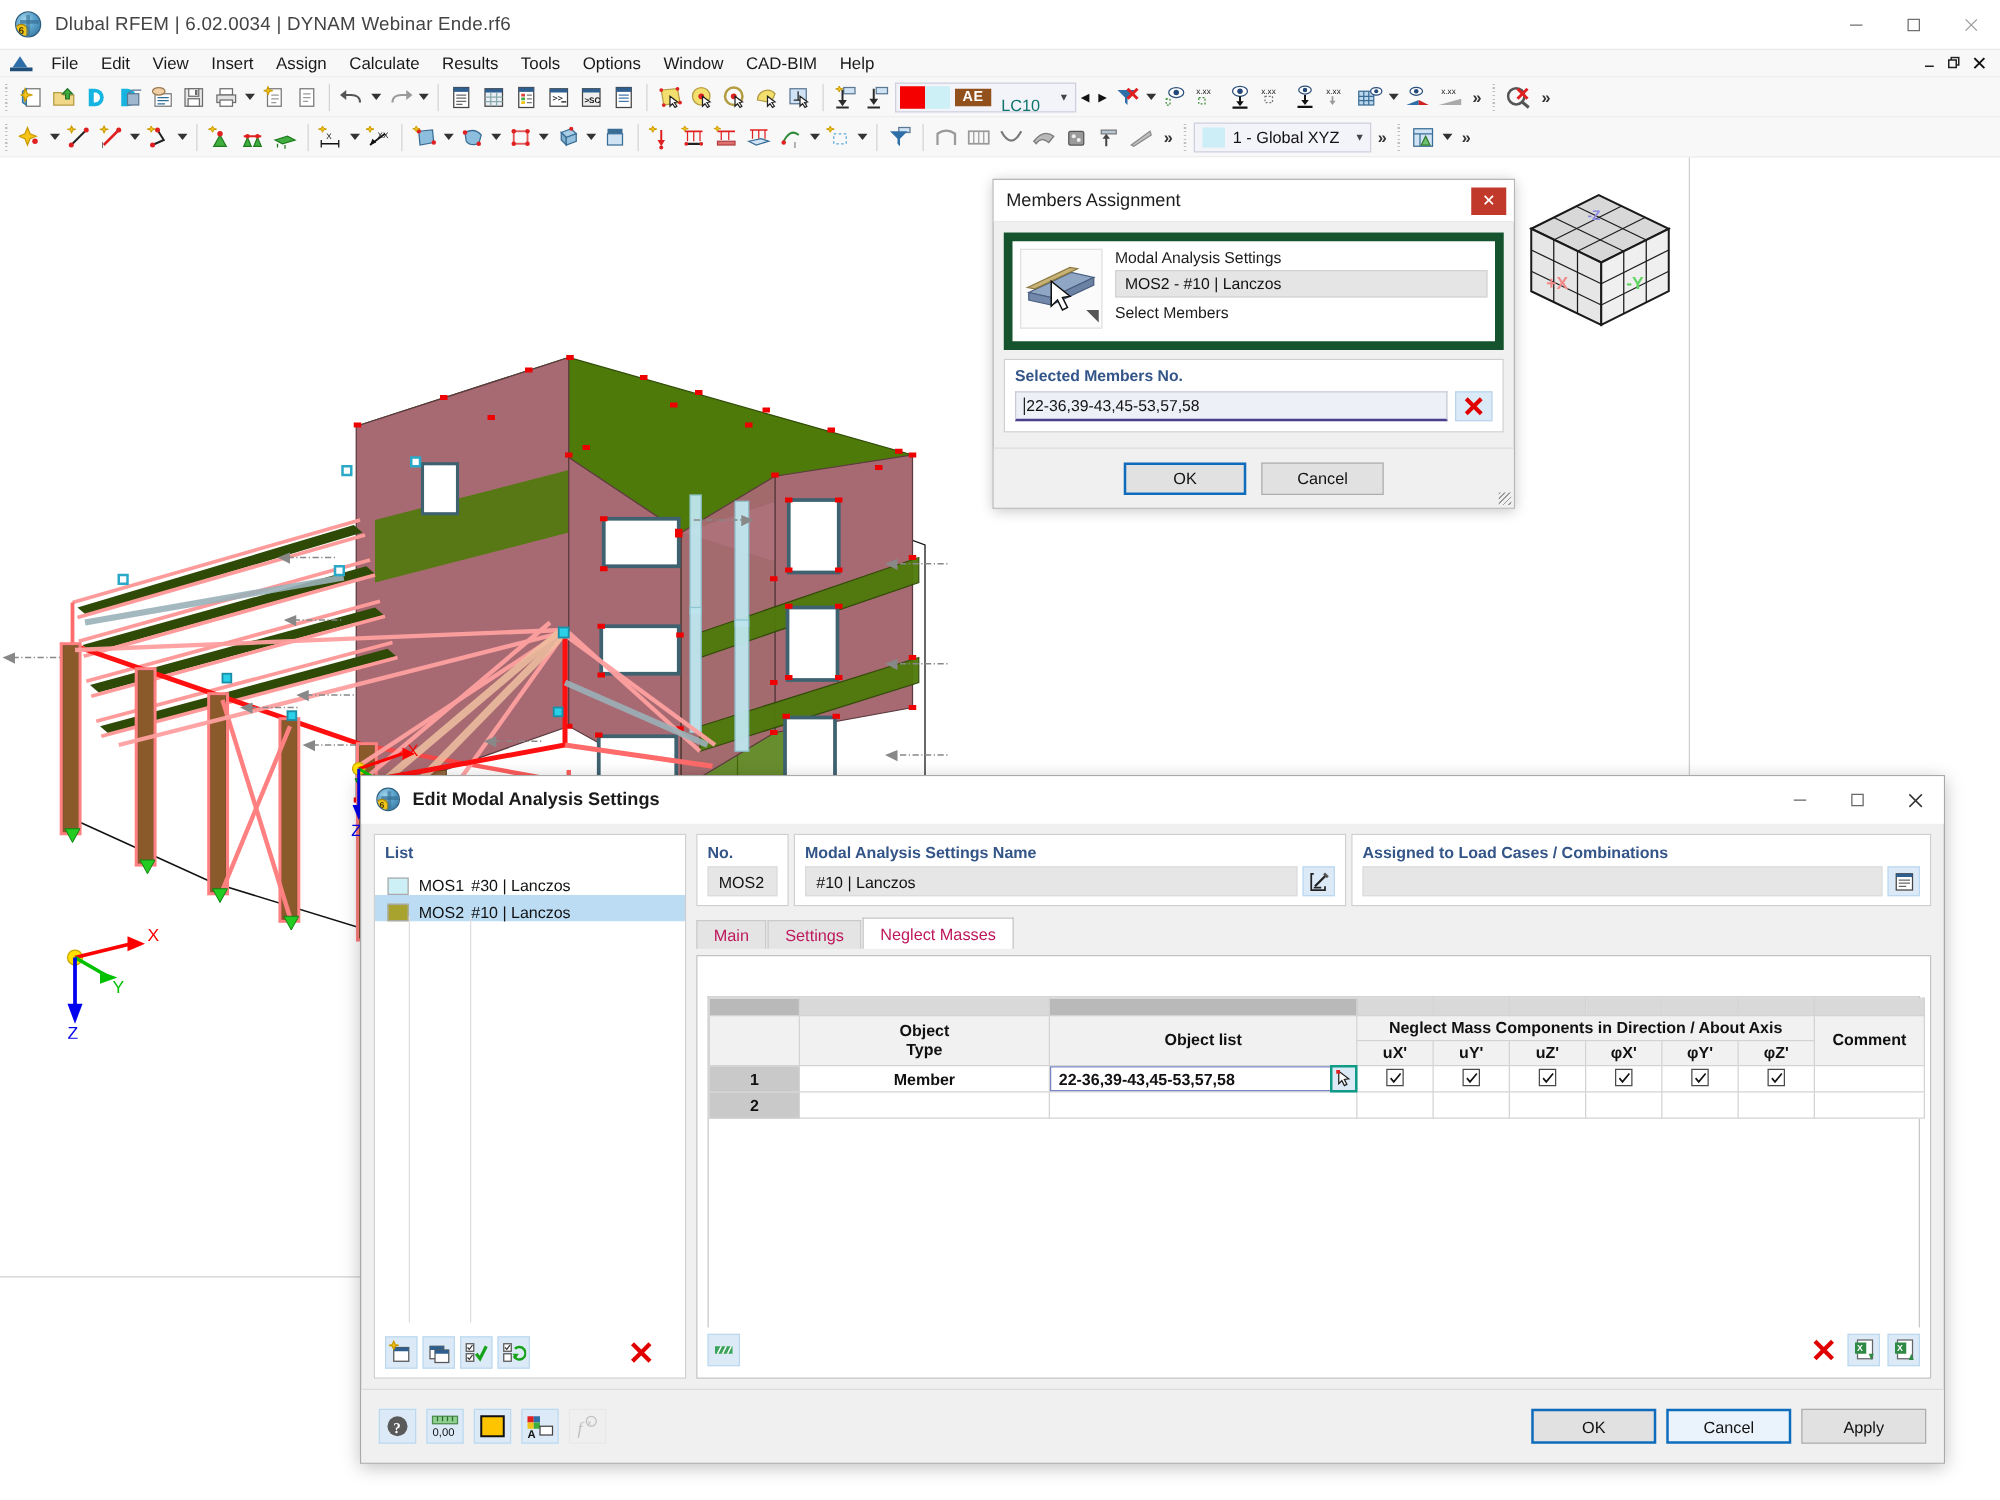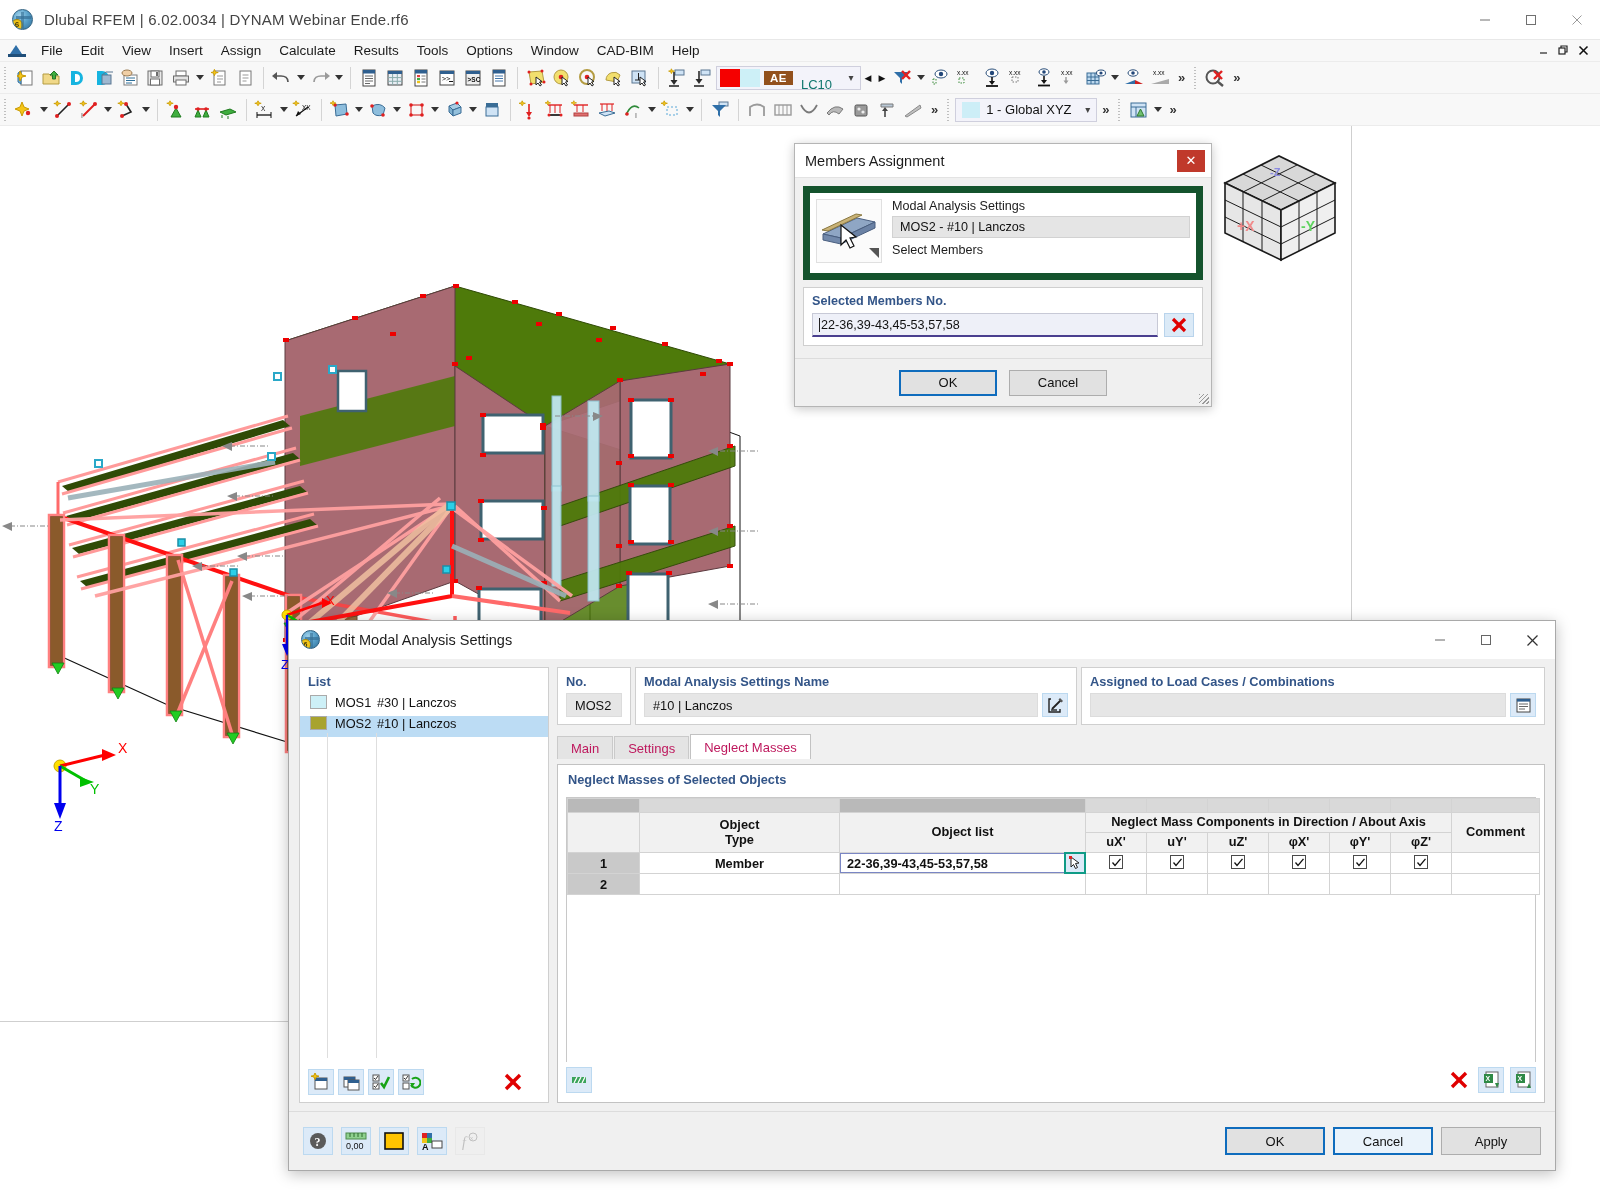--- a/index.html
+++ b/index.html
@@ -154,33 +154,33 @@
   .grip-tri{position:absolute;right:2px;bottom:2px;width:10px;height:10px;
     background:repeating-linear-gradient(135deg,#9a9a9a 0 1px,transparent 1px 3px);}
 
   
   .dlg-edit{
     position:absolute;left:288px;top:620px;width:1268px;height:551px;
     background:#f0f0f0;border:1px solid #a9a9a9;box-shadow:0 3px 14px rgba(0,0,0,.25);
   }
   .dlg-edit .hdr{height:38px;background:#fff;display:flex;align-items:center;}
   .dlg-edit .hdr .ic{width:20px;height:20px;margin-left:12px;margin-right:9px;position:relative;}
-  .dlg-edit .hdr .t{font-size:14.5px;color:#1b1b1b;}
+  .dlg-edit .hdr .t{font-size:14.5px;color:#1b1b1b;font-weight:bold;}
   .dlg-edit .hdr .wb{margin-left:auto;display:flex;}
   .dlg-edit .hdr .wb .b{width:46px;height:38px;display:flex;align-items:center;justify-content:center;color:#555;font-size:14px;}
 
   .edit-body{position:absolute;left:0;top:38px;width:100%;bottom:59px;padding:8px 10px 0 10px;}
   .panel{background:#fff;border:1px solid #cfcfcf;}
   .panel-lab{font-size:12.8px;color:#335588;font-weight:bold;padding:6px 8px 4px 8px;}
   .ro-field{background:#e6e6e6;border:1px solid #dcdcdc;height:24px;font-size:12.8px;color:#111;
     padding:3px 8px;display:flex;align-items:center;}
 
   .list-panel{width:250px;background:#fff;border:1px solid #cfcfcf;position:absolute;left:10px;top:8px;bottom:8px;}
   .list-rows{margin-top:2px;}
-  .list-row{display:flex;align-items:flex-start;height:21px;font-size:12.8px;color:#111;}
+  .list-row{display:flex;align-items:flex-end;height:21px;font-size:12.8px;color:#111;}
   .list-row.sel{background:#bcdcf4;}
   .list-sw{width:17px;height:14px;margin:0 8px 0 10px;border:1px solid #aaa;flex:0 0 auto;}
   .list-id{width:42px;}
   .list-nm{}
   .list-vlines{position:absolute;left:0;top:65px;bottom:44px;width:100%;pointer-events:none;}
   .vl{position:absolute;top:0;bottom:0;width:1px;background:#dedede;}
   .list-toolbar{position:absolute;left:0;right:0;bottom:0;height:40px;display:flex;align-items:center;padding:0 8px;gap:4px;}
   .sbtn{width:26px;height:26px;background:#dceaf8;border:1px solid #bcd9f0;display:flex;align-items:center;justify-content:center;}
   .sbtn.plain{background:transparent;border:1px solid transparent;}
 
@@ -1305,21 +1305,20 @@
           </div>
         </div>
 
         <div class="tabs">
           <div class="tab">Main</div>
           <div class="tab">Settings</div>
           <div class="tab active">Neglect Masses</div>
         </div>
 
         <div class="tabpanel">
-          <div class="tp-title">Neglect Masses of Selected Objects</div>
           <div class="grid-wrap">
             <table class="grid">
               <colgroup>
                 <col style="width:72px">
                 <col style="width:200px">
                 <col style="width:246px">
                 <col style="width:61px">
                   <col style="width:61px">
                   <col style="width:61px">
                 <col style="width:61px">

